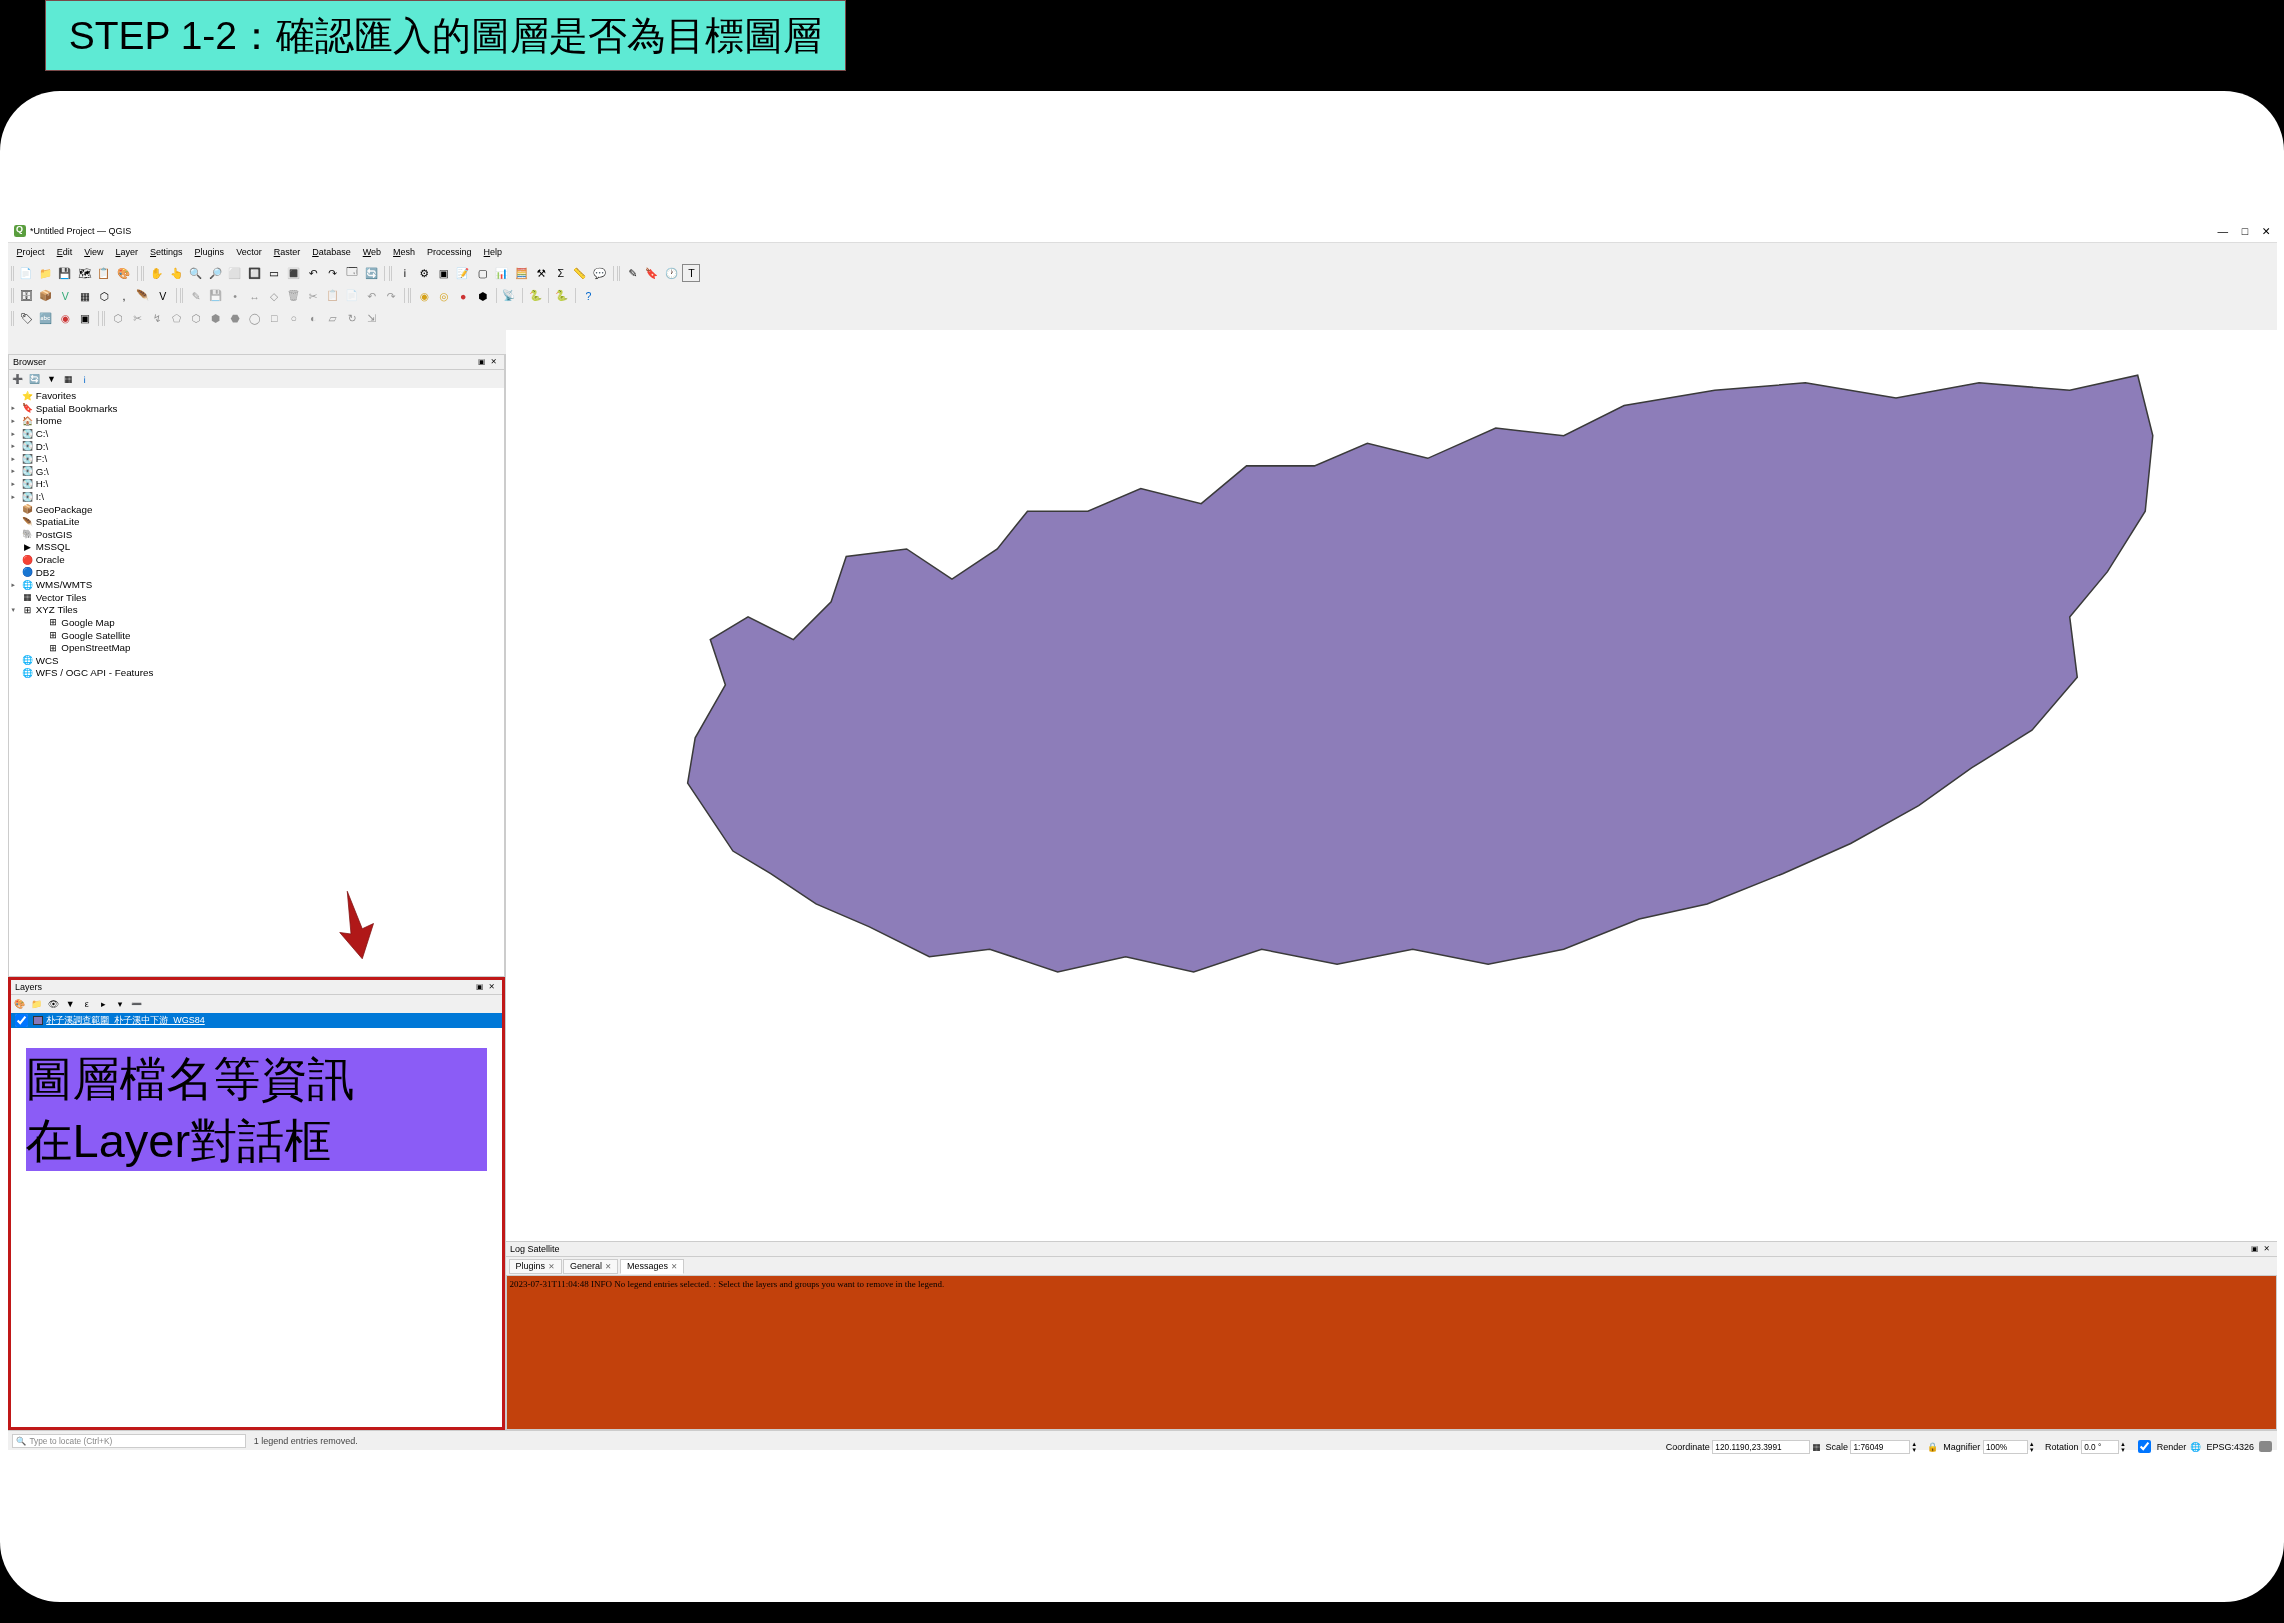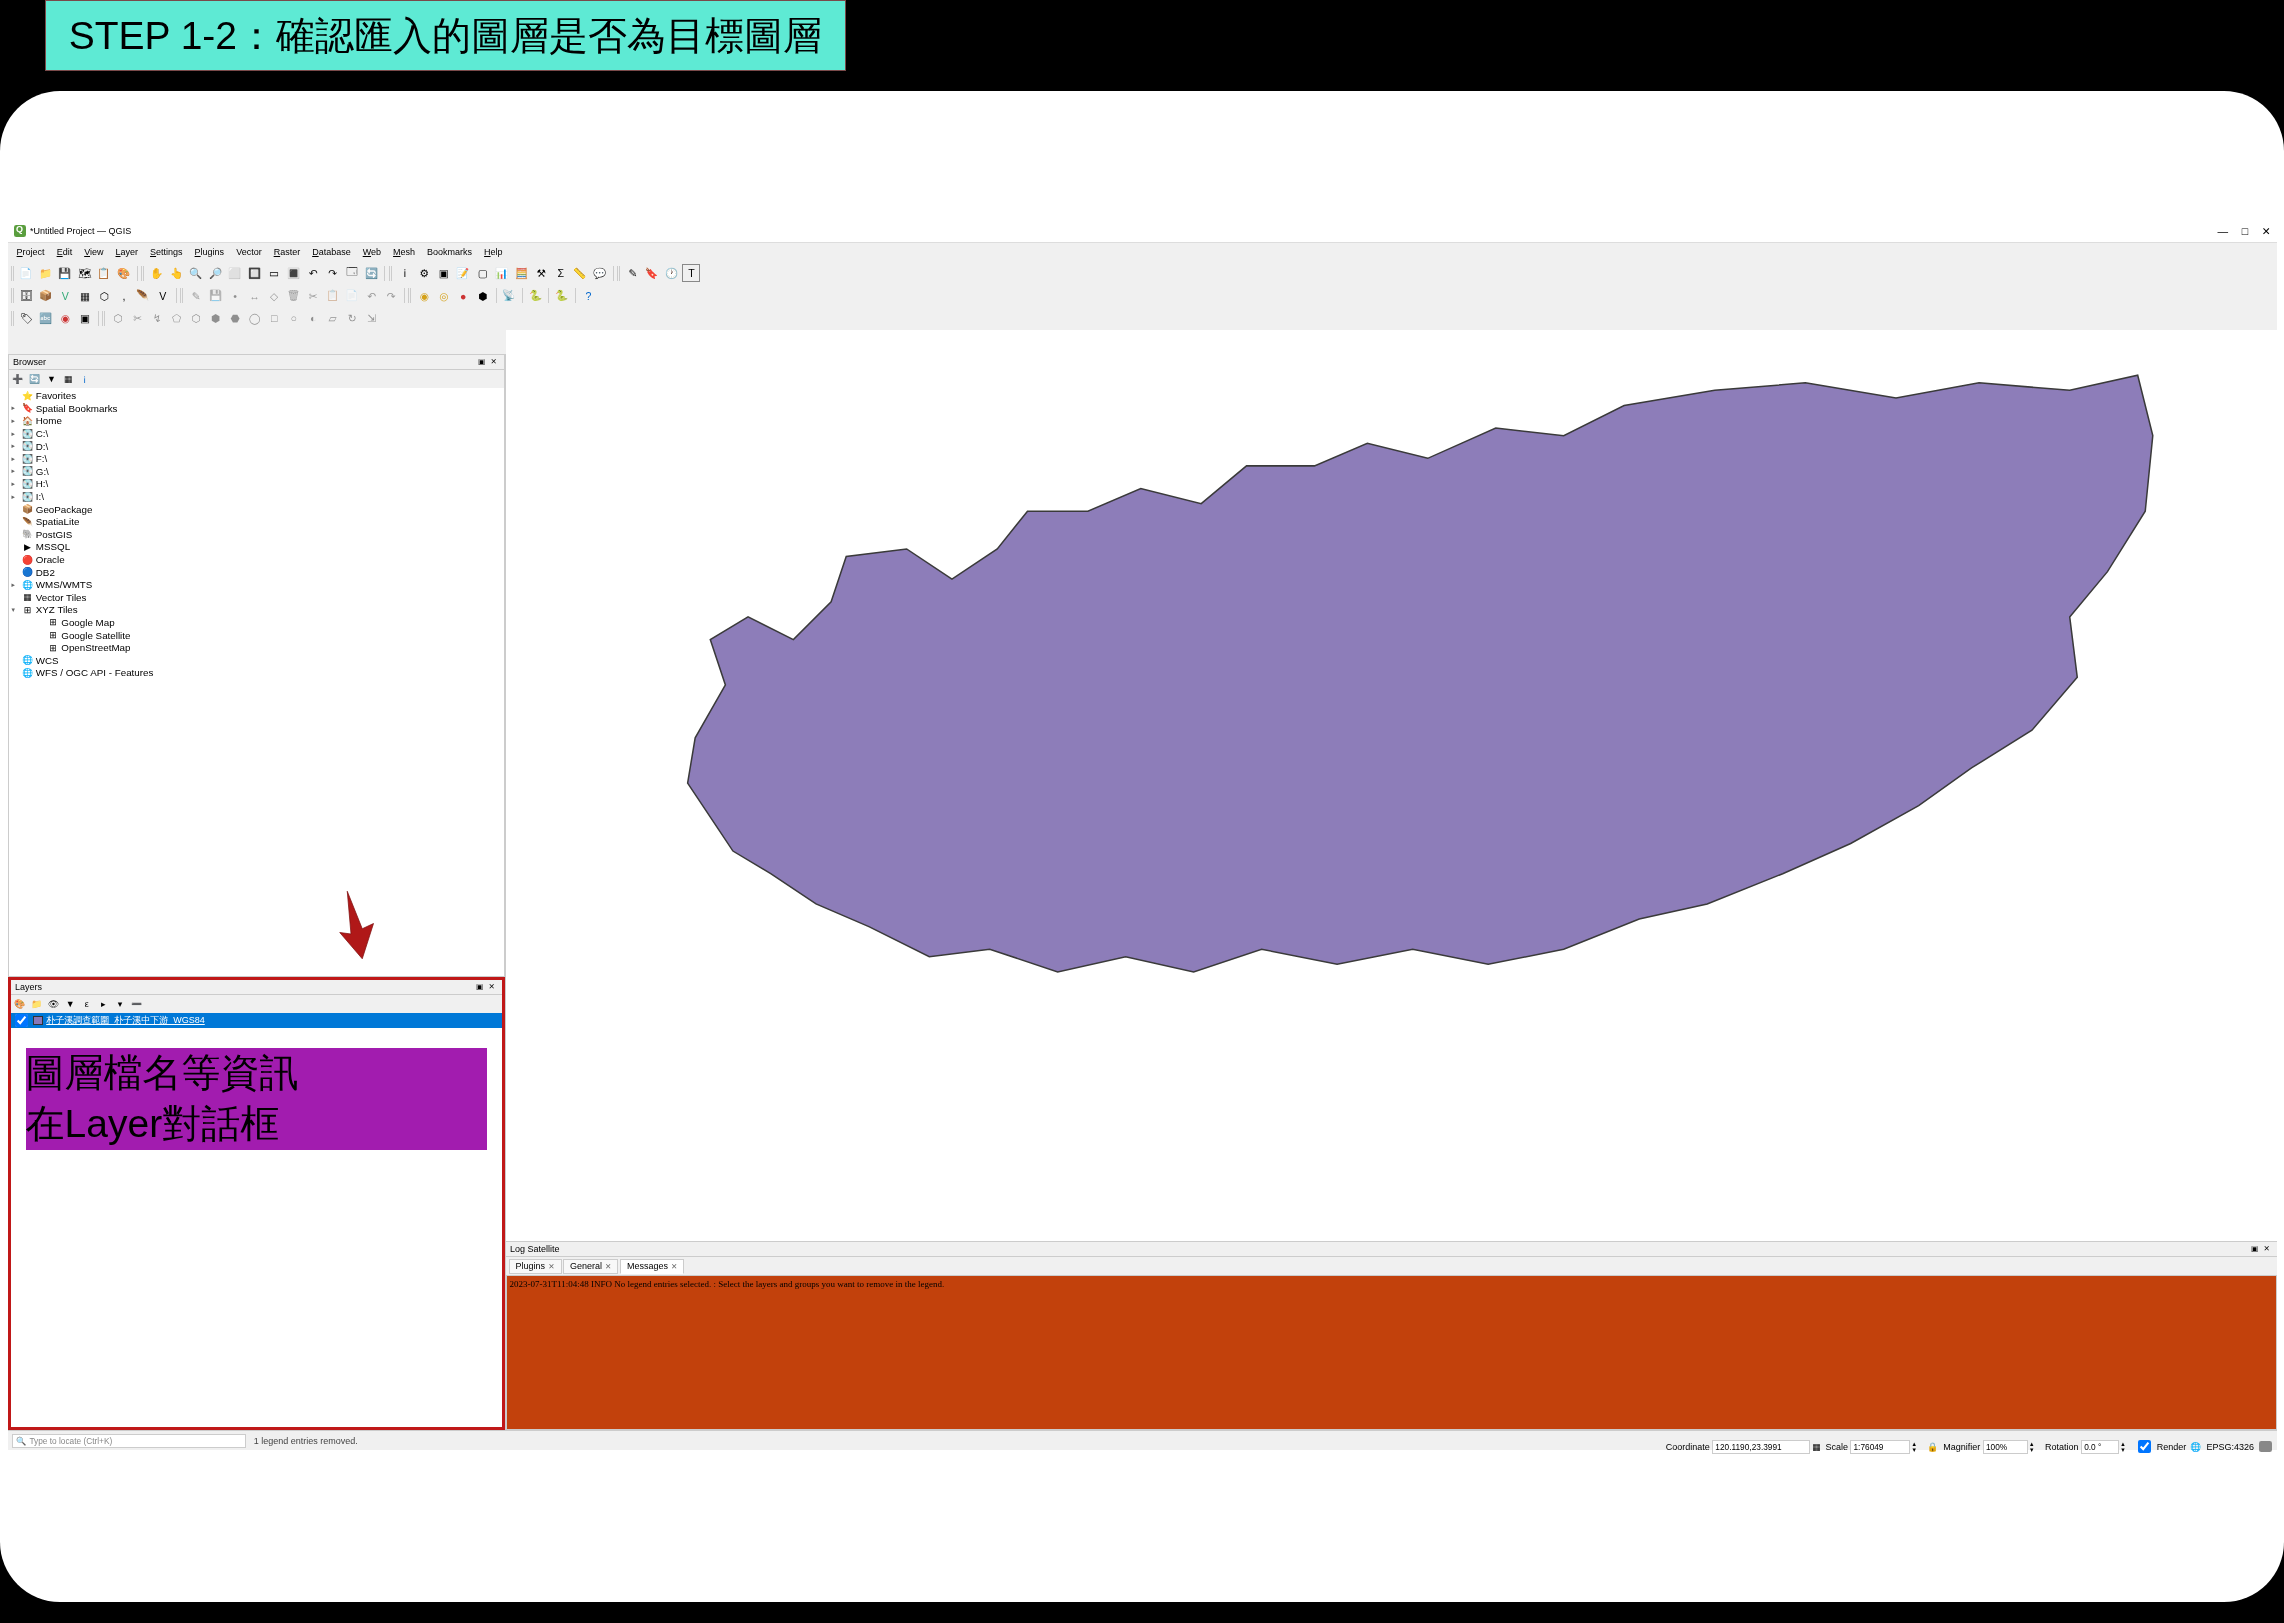--- a/index.html
+++ b/index.html
@@ -189,24 +189,24 @@
     text-decoration: underline;
   }
   .layer-row input { margin: 0 1.5px; }
   .layer-color-box { width: 10.6px; height: 9px; background: #8877b8; border: 0.8px solid #333; }
   
   .annotation-box {
     position: absolute;
     top: 68px;
     left: 15px;
     right: 15px;
-    font-size: 39px;
+    font-size: 47px;
     line-height: 1.3;
     color: #000;
-    background: #a21caf;
+    background: #8b5cf6;
   }
   
   .red-arrow {
     position: absolute;
     top: 887px;
     left: 336px;
     width: 45px;
     height: 76px;
     z-index: 50;
   }
@@ -332,21 +332,21 @@
         <span><u>E</u>dit</span>
         <span><u>V</u>iew</span>
         <span><u>L</u>ayer</span>
         <span><u>S</u>ettings</span>
         <span><u>P</u>lugins</span>
         <span>Vector</span>
         <span><u>R</u>aster</span>
         <span><u>D</u>atabase</span>
         <span><u>W</u>eb</span>
         <span><u>M</u>esh</span>
-        <span>Bookmarks</span>
+        <span>Processing</span>
         <span><u>H</u>elp</span>
       </div>
 
     <div class="toolbars">
       <div class="toolbar-row">
         <span class="tb-grip"></span>
         <button class="tb-btn">📄</button>
         <button class="tb-btn">📁</button>
         <button class="tb-btn">💾</button>
         <button class="tb-btn">🗺</button>

